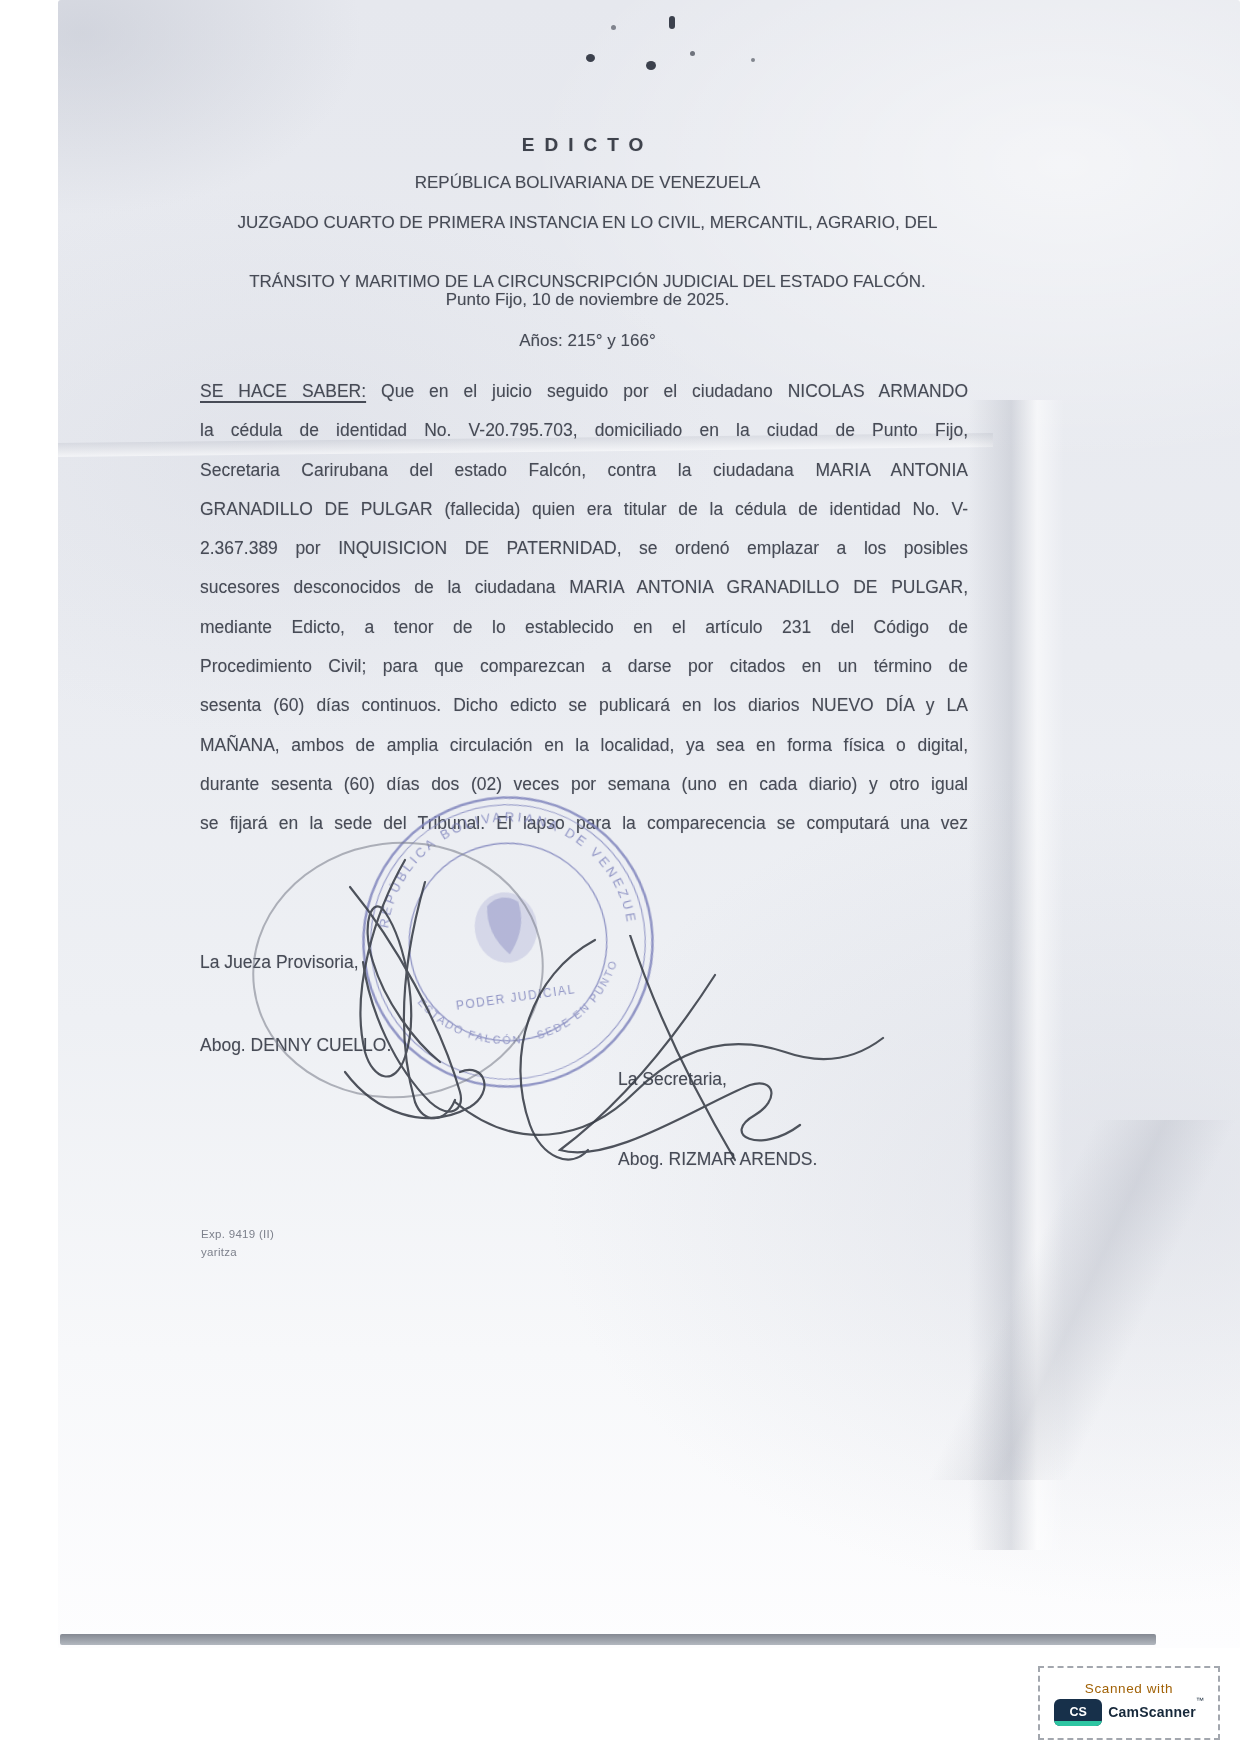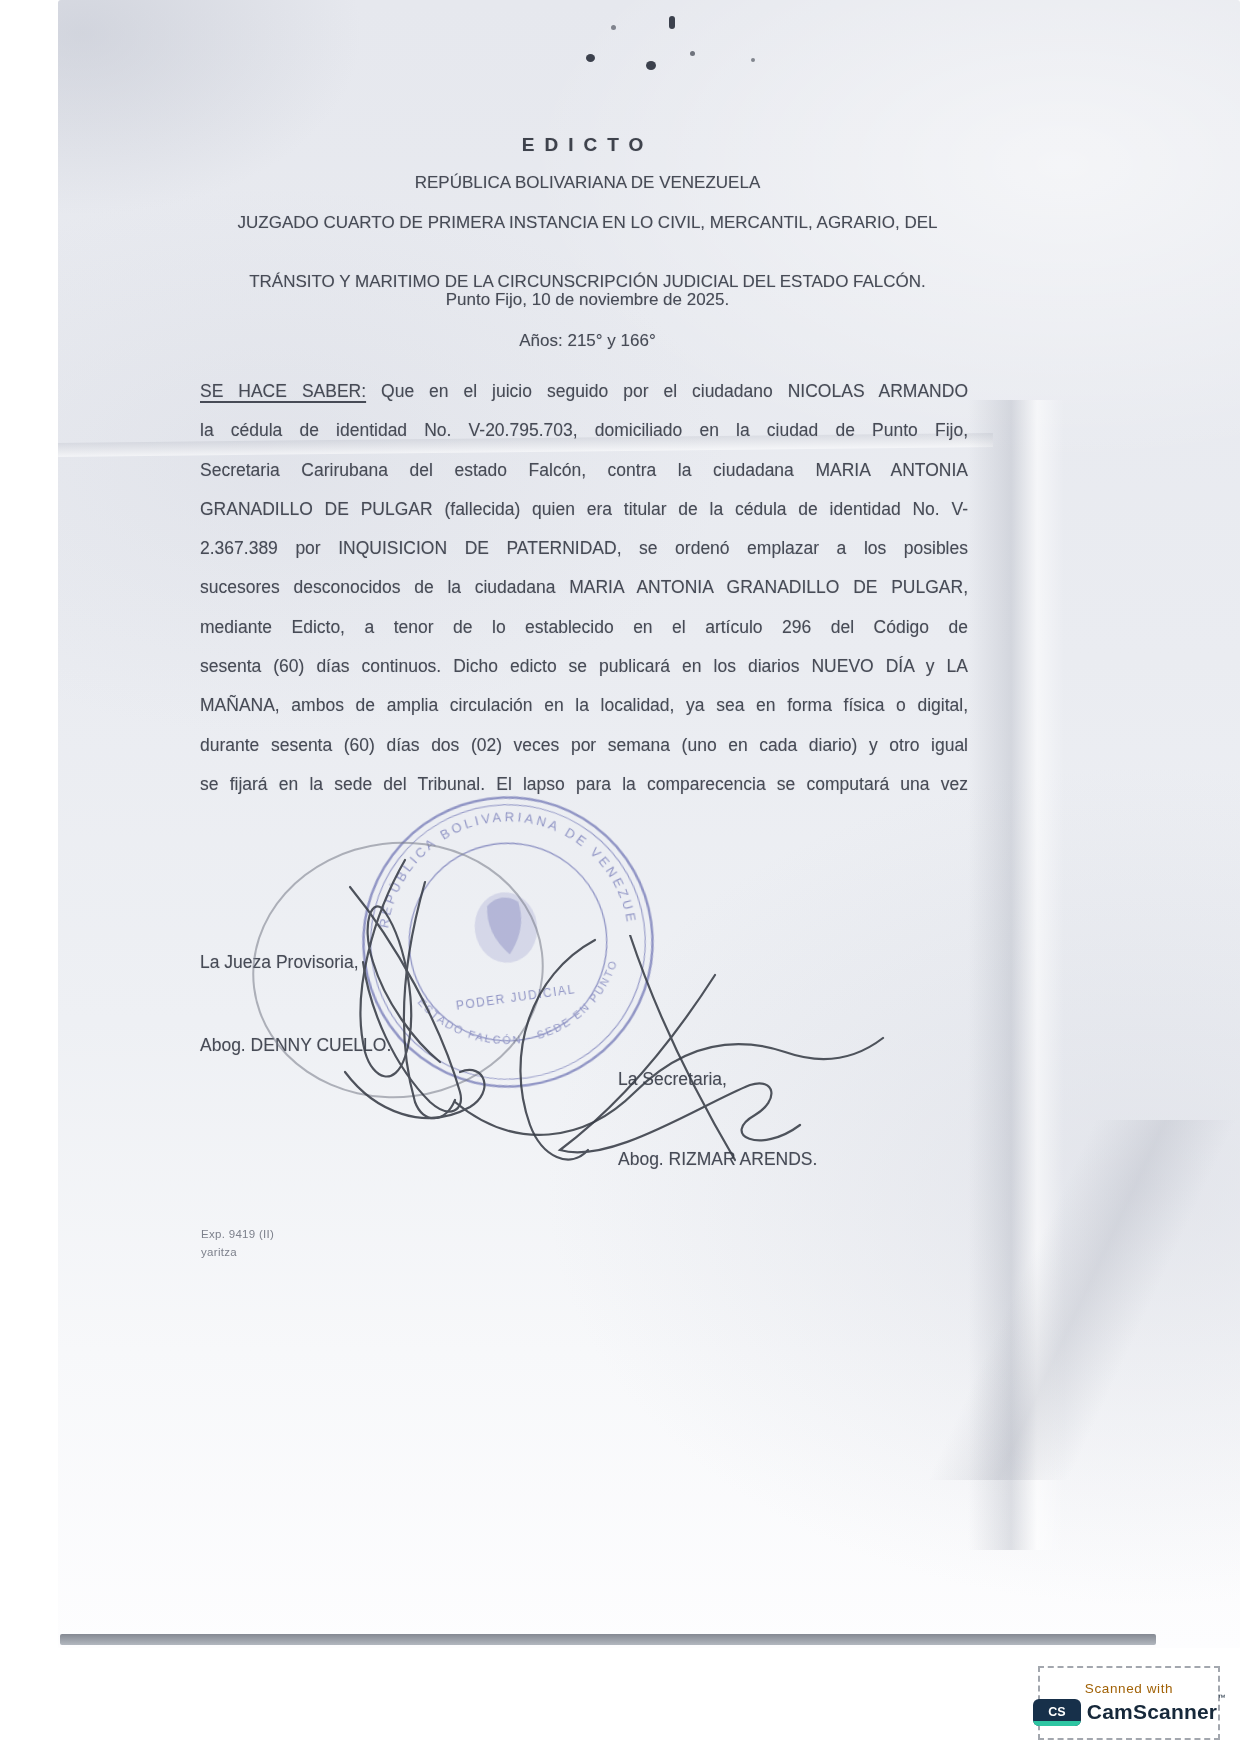--- a/index.html
+++ b/index.html
@@ -71,21 +71,21 @@
     display:flex;flex-direction:column;align-items:center;justify-content:center;gap:3px;
   }
   .cs-line1{font-size:13.5px;color:#a16207;letter-spacing:.6px;}
   .cs-line2{display:flex;align-items:center;gap:6px;}
   .cs-icon{
     width:48px;height:27px;border-radius:6px;background:#17304a;position:relative;
     display:flex;align-items:center;justify-content:center;
     color:#fff;font-weight:bold;font-size:12.5px;overflow:hidden;
   }
   .cs-icon::after{content:"";position:absolute;left:0;right:0;bottom:0;height:5px;background:#2dc5a2;}
-  .cs-brand{font-size:21px;font-weight:bold;color:#16283a;letter-spacing:.2px;}
+  .cs-brand{font-size:14px;font-weight:bold;color:#16283a;letter-spacing:.2px;}
   .cs-tm{font-size:8px;color:#16283a;vertical-align:top;position:relative;top:-7px;}
 </style>
 </head>
 <body>
 
 <div class="page">
 
   <div class="paper"></div>
   <div class="crease-h"></div>
   <div class="crease-v"></div>
@@ -106,21 +106,22 @@
   <div class="hdr doc-text" style="top:290px;">Punto Fijo, 10 de noviembre de 2025.</div>
   <div class="hdr doc-text" style="top:331px;">Años: 215° y 166°</div>
 
   <div class="body-block doc-text">
     <div class="bline"><span class="lead">SE HACE SABER:</span> <span>Que en el juicio seguido por el ciudadano NICOLAS ARMANDO</span></div>
     <div class="bline">la cédula de identidad No. V-20.795.703, domiciliado en la ciudad de Punto Fijo,</div>
     <div class="bline">Secretaria Carirubana del estado Falcón, contra la ciudadana MARIA ANTONIA</div>
     <div class="bline">GRANADILLO DE PULGAR (fallecida) quien era titular de la cédula de identidad No. V-</div>
     <div class="bline">2.367.389 por INQUISICION DE PATERNIDAD, se ordenó emplazar a los posibles</div>
     <div class="bline">sucesores desconocidos de la ciudadana MARIA ANTONIA GRANADILLO DE PULGAR,</div>
-    <div class="bline">mediante Edicto, a tenor de lo establecido en el artículo 296 del Código de</div>
+    <div class="bline">mediante Edicto, a tenor de lo establecido en el artículo 231 del Código de</div>
+    <div class="bline">Procedimiento Civil; para que comparezcan a darse por citados en un término de</div>
     <div class="bline">sesenta (60) días continuos. Dicho edicto se publicará en los diarios NUEVO DÍA y LA</div>
     <div class="bline">MAÑANA, ambos de amplia circulación en la localidad, ya sea en forma física o digital,</div>
     <div class="bline">durante sesenta (60) días dos (02) veces por semana (uno en cada diario) y otro igual</div>
     <div class="bline">se fijará en la sede del Tribunal. El lapso para la comparecencia se computará una vez</div>
   </div>
 
   <div class="sig-label doc-text" style="left:200px;top:925px;">La Jueza Provisoria,</div>
   <div class="sig-label doc-text" style="left:200px;top:1008px;">Abog. DENNY CUELLO.</div>
   <div class="sig-label doc-text" style="left:618px;top:1042px;">La Secretaria,</div>
   <div class="sig-label doc-text" style="left:618px;top:1122px;">Abog. RIZMAR ARENDS.</div>

